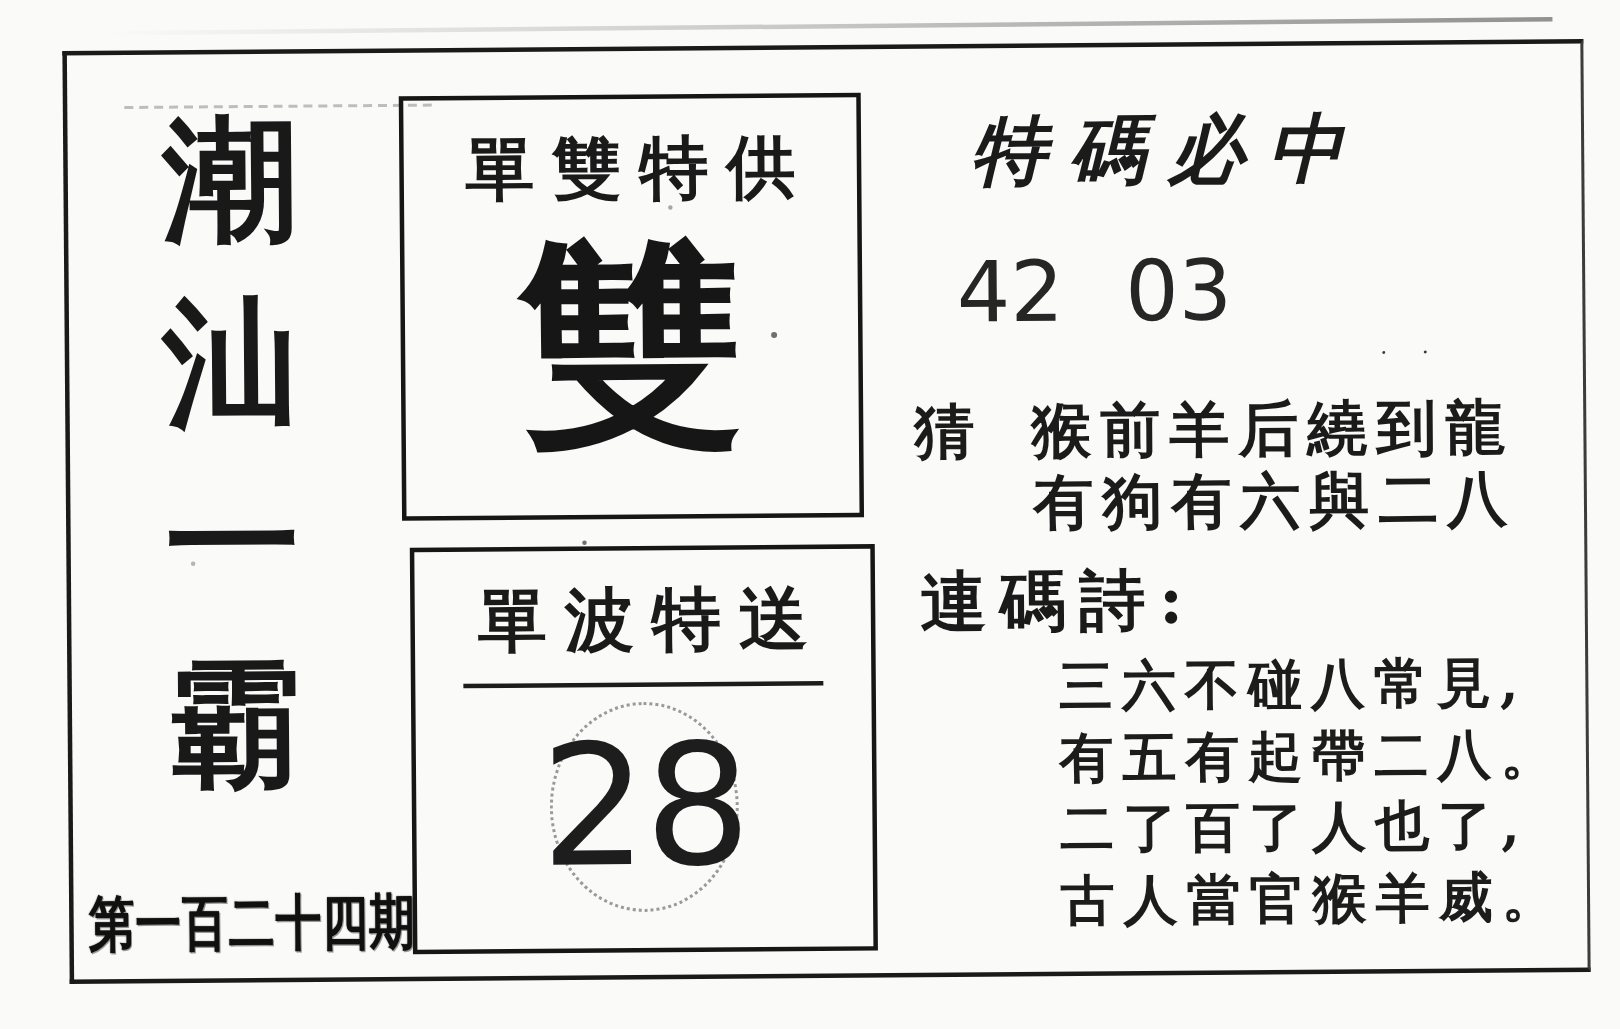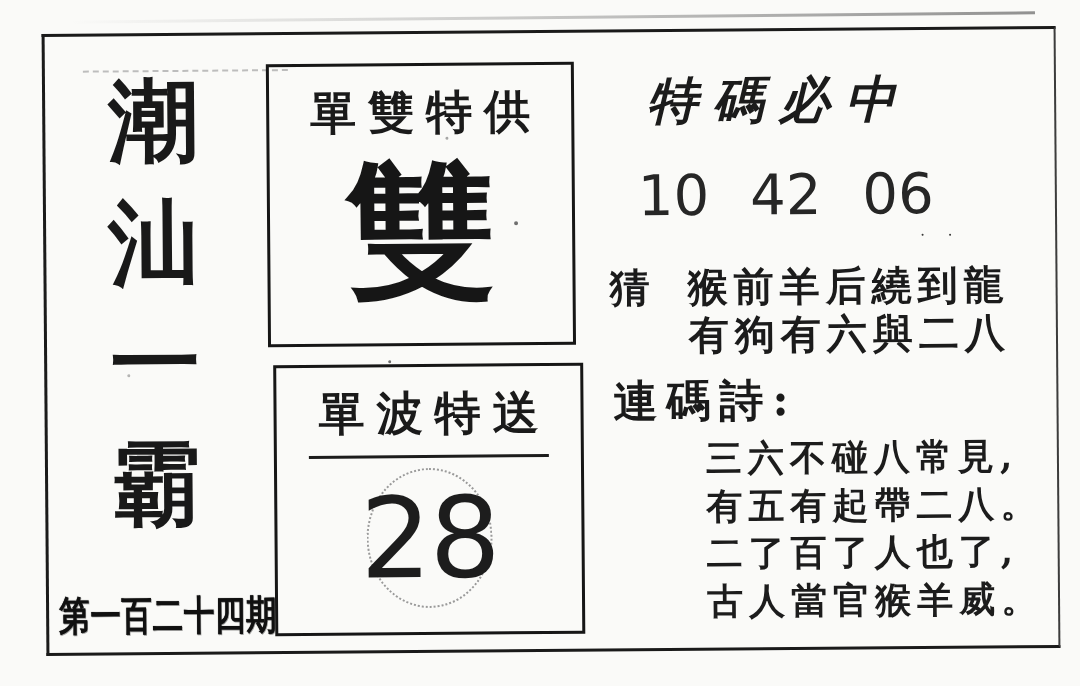--- a/index.html
+++ b/index.html
@@ -137,23 +137,22 @@
     <div class="box-header">單波特送</div>
     <div class="box-underline"></div>
     <div class="num-circle">
       <div class="big-number">28</div>
     </div>
   </div>
 
   <div class="headline">特碼必中</div>
 
   <div class="numbers-row">
-    <span>10</span>
     <span>42</span>
-    <span>06</span>
+    <span>03</span>
   </div>
 
   <div class="small-dots">· ·</div>
 
   <div class="guess-line1">
     <span class="guess-prefix">猜</span><span>猴前羊后繞到龍</span>
   </div>
   <div class="guess-line2">有狗有六與二八</div>
 
   <div class="poem-title">連碼詩:</div>

